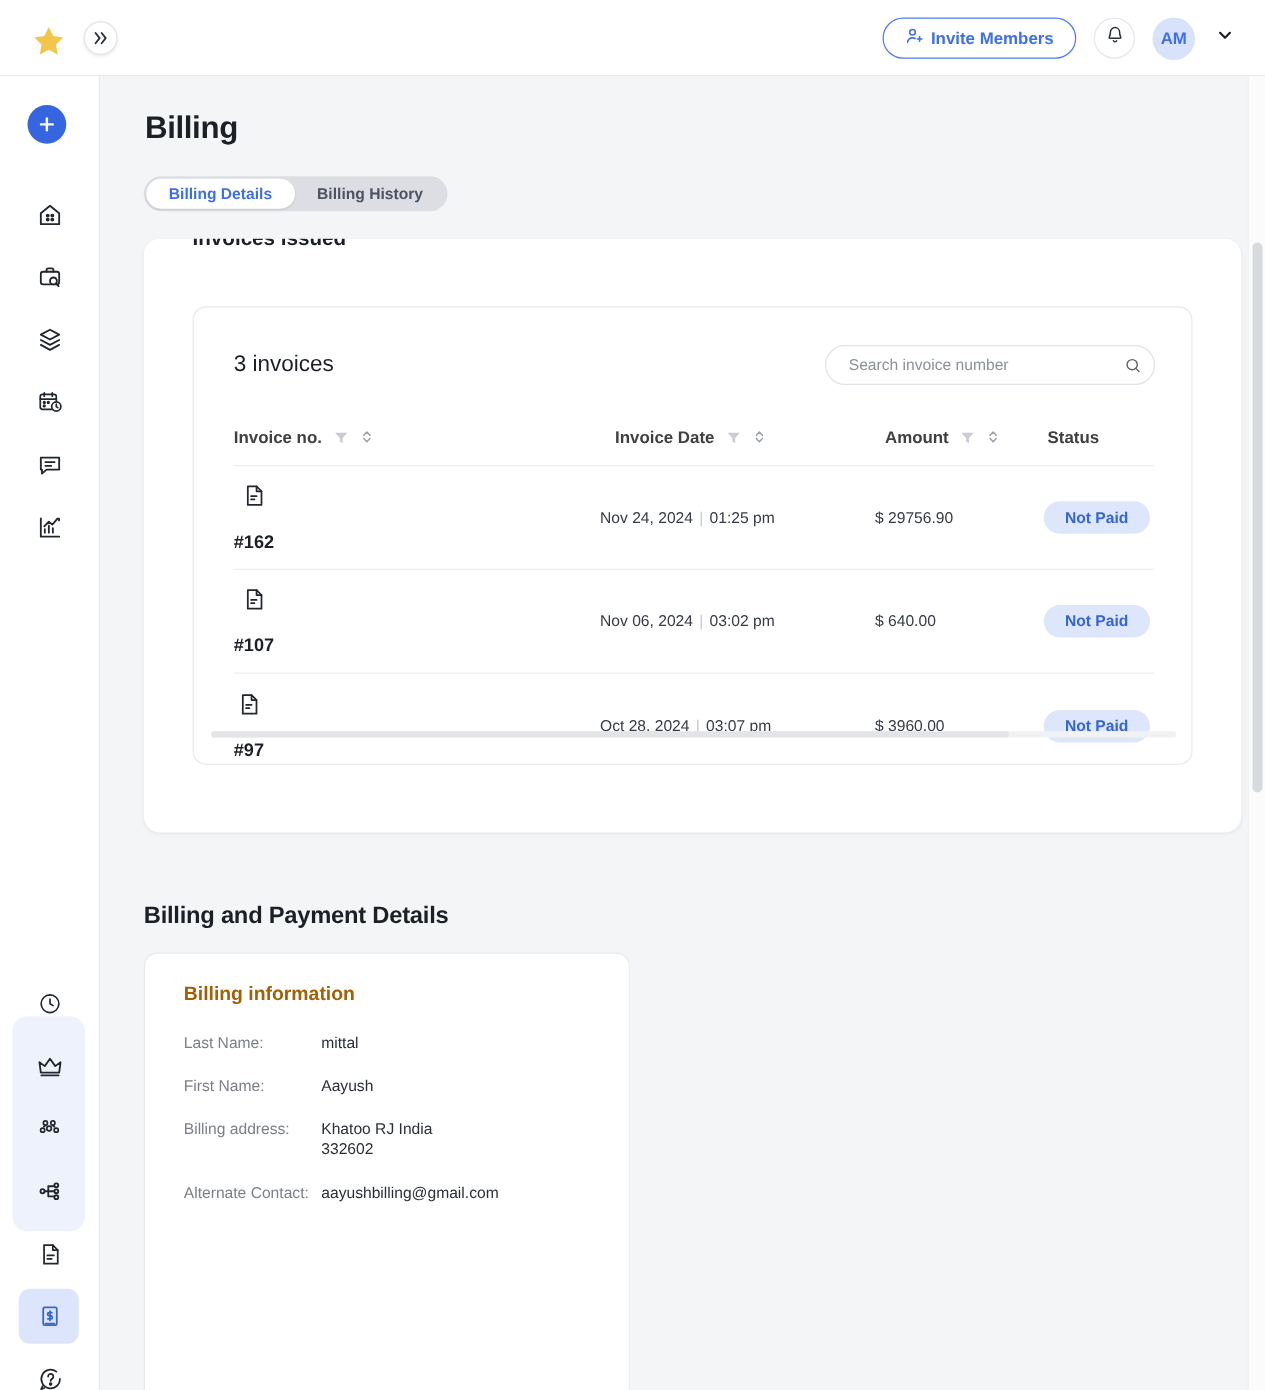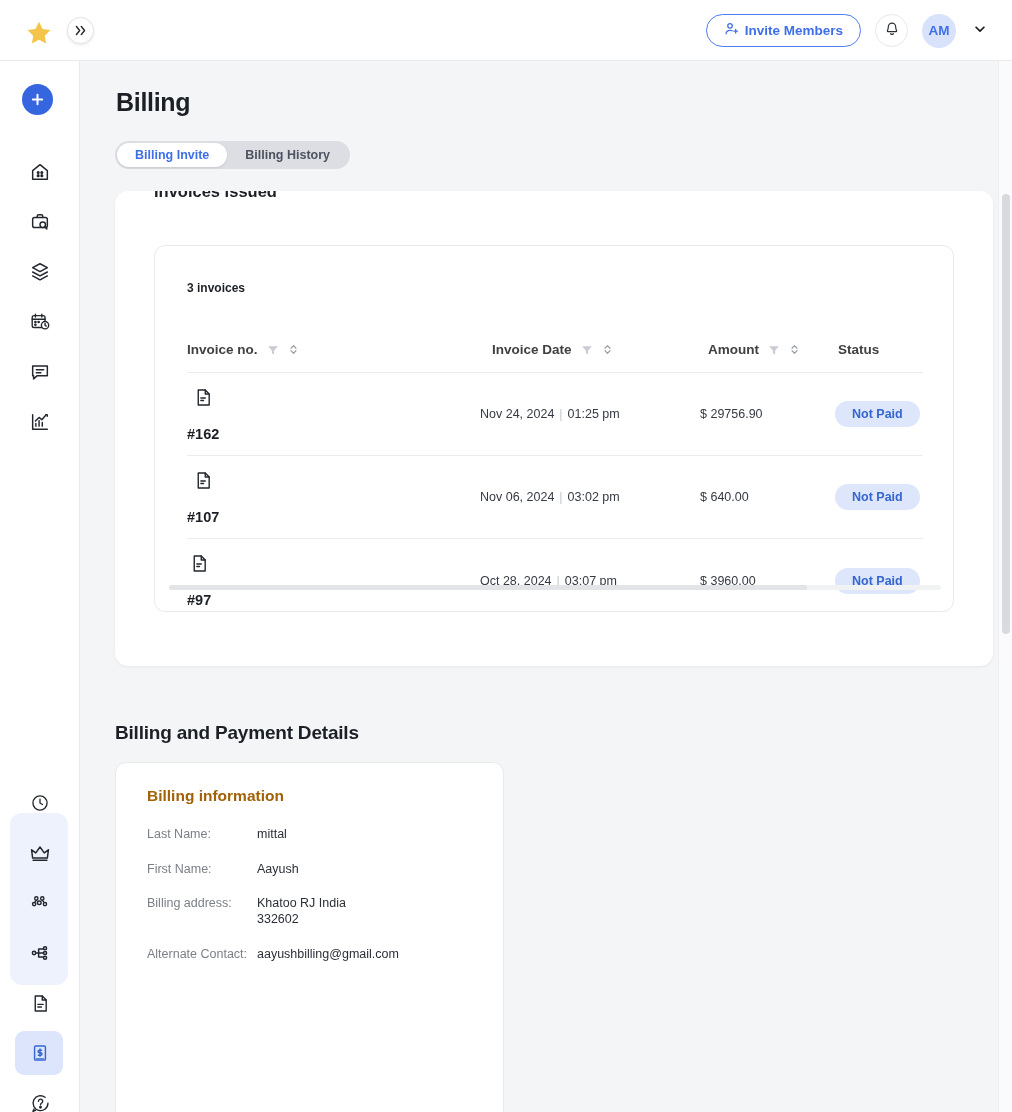--- a/index.html
+++ b/index.html
@@ -118,21 +118,21 @@
     position: absolute; left: 39px; top: 54px;
     width: 800px; height: 367px;
     border: 1px solid #e8eaee; border-radius: 11px;
     background: #ffffff; overflow: hidden;
   }
   .inv-head {
     position: absolute; left: 0; top: 0; width: 800px; height: 81px;
   }
   .inv-count {
     position: absolute; left: 32px; top: 35px;
-    font-size: 12px; font-weight: bold; color: #1c2026;
+    font-size: 18px; font-weight: normal; color: #1c2026;
   }
   .search-wrap {
     position: absolute; left: 505px; top: 30px;
     width: 264px; height: 32px;
     border: 1px solid #e1e3e8; border-radius: 17px;
     display: flex; align-items: center;
   }
   .search-input {
     flex: 1; border: none; outline: none; background: transparent;
     font-family: "Liberation Sans", sans-serif;
@@ -375,30 +375,39 @@
             <circle cx="12" cy="16.3" r=".85" fill="#22262d"></circle>
           </svg>
       </div>
     </div>
   </div>
 
   <div class="main">
     <div class="page-title">Billing</div>
 
     <div class="tabs">
-      <div class="tab active">Billing Invite</div>
+      <div class="tab active">Billing Details</div>
       <div class="tab">Billing History</div>
     </div>
 
     <div class="invoices-card">
       <div class="invoices-title">Invoices issued</div>
 
       <div class="invoices-inner">
         <div class="inv-head">
           <div class="inv-count">3 invoices</div>
+          <div class="search-wrap">
+            <input class="search-input" type="text" placeholder="Search invoice number" style="">
+            <span class="search-ico">
+              <svg width="15" height="15" viewBox="0 0 20 20" fill="none" stroke="#5d636d" stroke-width="1.5" stroke-linecap="round">
+                  <circle cx="9" cy="9" r="5.4"></circle>
+                  <path d="M13.2 13.2l3 3"></path>
+                </svg>
+            </span>
+          </div>
         </div>
 
         <div class="tbl">
           <div class="tbl-head">
             <div class="th c-inv">
               <span>Invoice no.</span>
               <span class="ico">
                   <svg width="12" height="12" viewBox="0 0 16 16">
                     <path fill="#c9ccd2" d="M1.5 3h13l-5 5.6V14l-3-1.7V8.6z"></path>
                   </svg>

